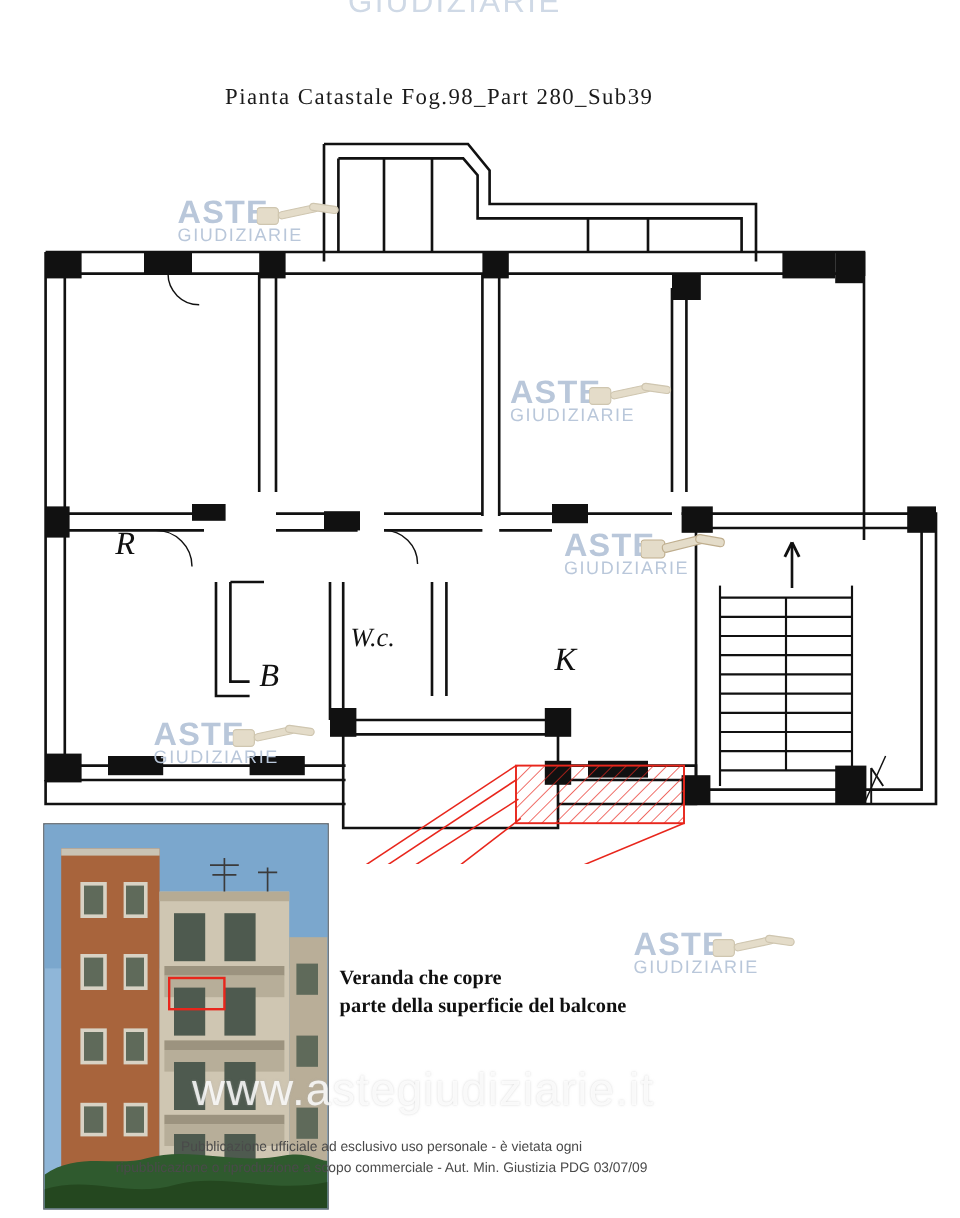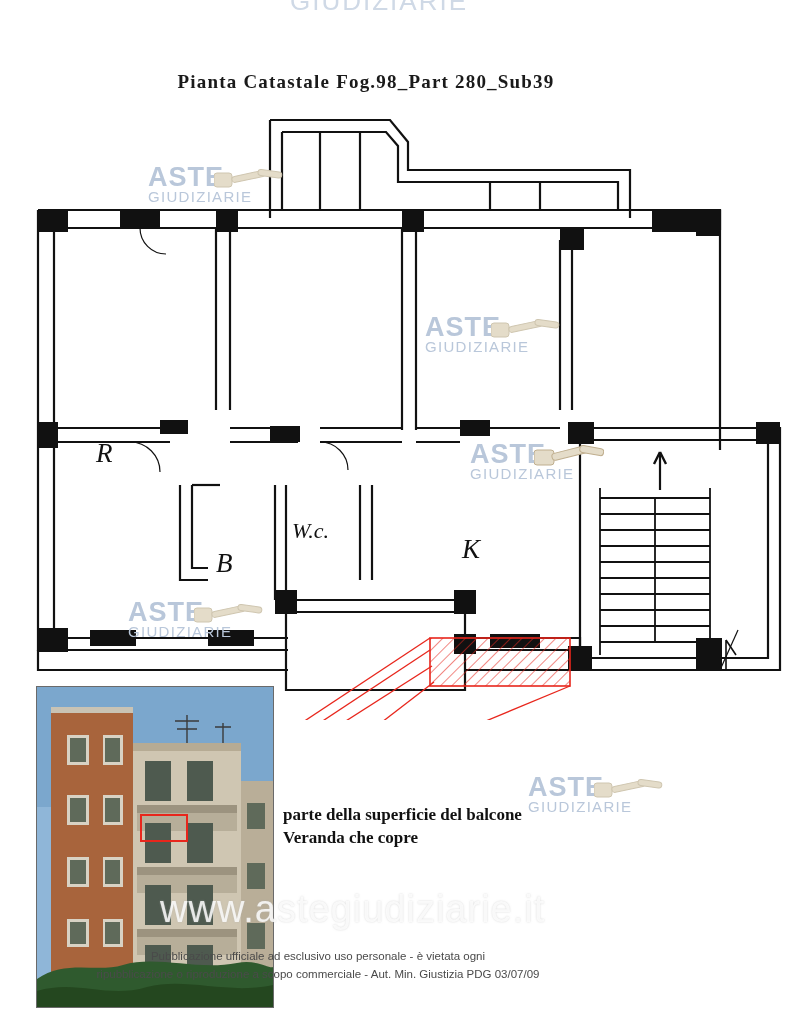--- a/index.html
+++ b/index.html
@@ -29,21 +29,21 @@
   }
 
   
   .doc-title {
     position: absolute;
     top: 71px;
     left: 0;
     width: 732px;
     text-align: center;
     font-family: "Liberation Serif", serif;
-    font-weight: bold;
+    font-weight: normal;
     font-size: 19px;
     letter-spacing: 1.2px;
     color: #1a1a1a;
   }
 
   
   #plan {
     position: absolute;
     top: 110px;
     left: 20px;
@@ -397,22 +397,22 @@
     <path d="M150 56 L150 28 M138 34 L162 34 M140 42 L160 42"></path>
     <path d="M186 56 L186 36 M178 40 L194 40"></path>
   </g>
 
   <path d="M0 292 C 28 272, 60 286, 86 278 C 120 268, 160 284, 200 276 C 220 272, 232 282, 236 280 L236 320 L0 320 Z" fill="#2f5a2e"></path>
   <path d="M0 304 C 40 292, 70 312, 110 300 C 150 290, 190 308, 236 298 L236 320 L0 320 Z" fill="#24471f"></path>
 </svg>
 </div>
 
 <div class="caption">
+  <div>Veranda che copre</div>
   <div>parte della superficie del balcone</div>
-  <div>Veranda che copre</div>
 </div>
 
 <div class="url-watermark">www.astegiudiziarie.it</div>
 
 <div class="footer">
   <div>Pubblicazione ufficiale ad esclusivo uso personale - è vietata ogni</div>
   <div>ripubblicazione o riproduzione a scopo commerciale - Aut. Min. Giustizia PDG 03/07/09</div>
 </div>
 
 </body></html>

